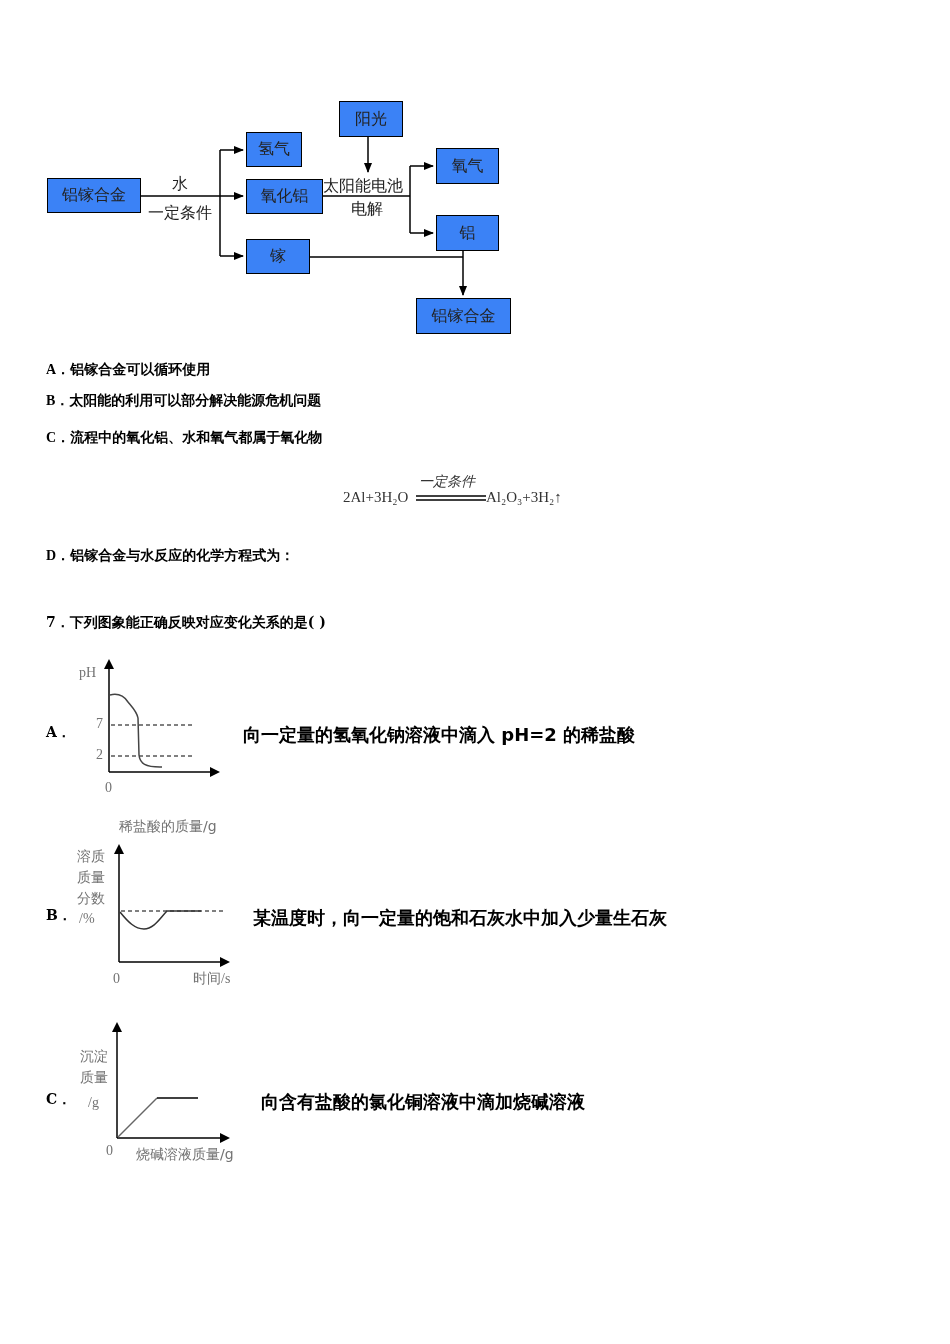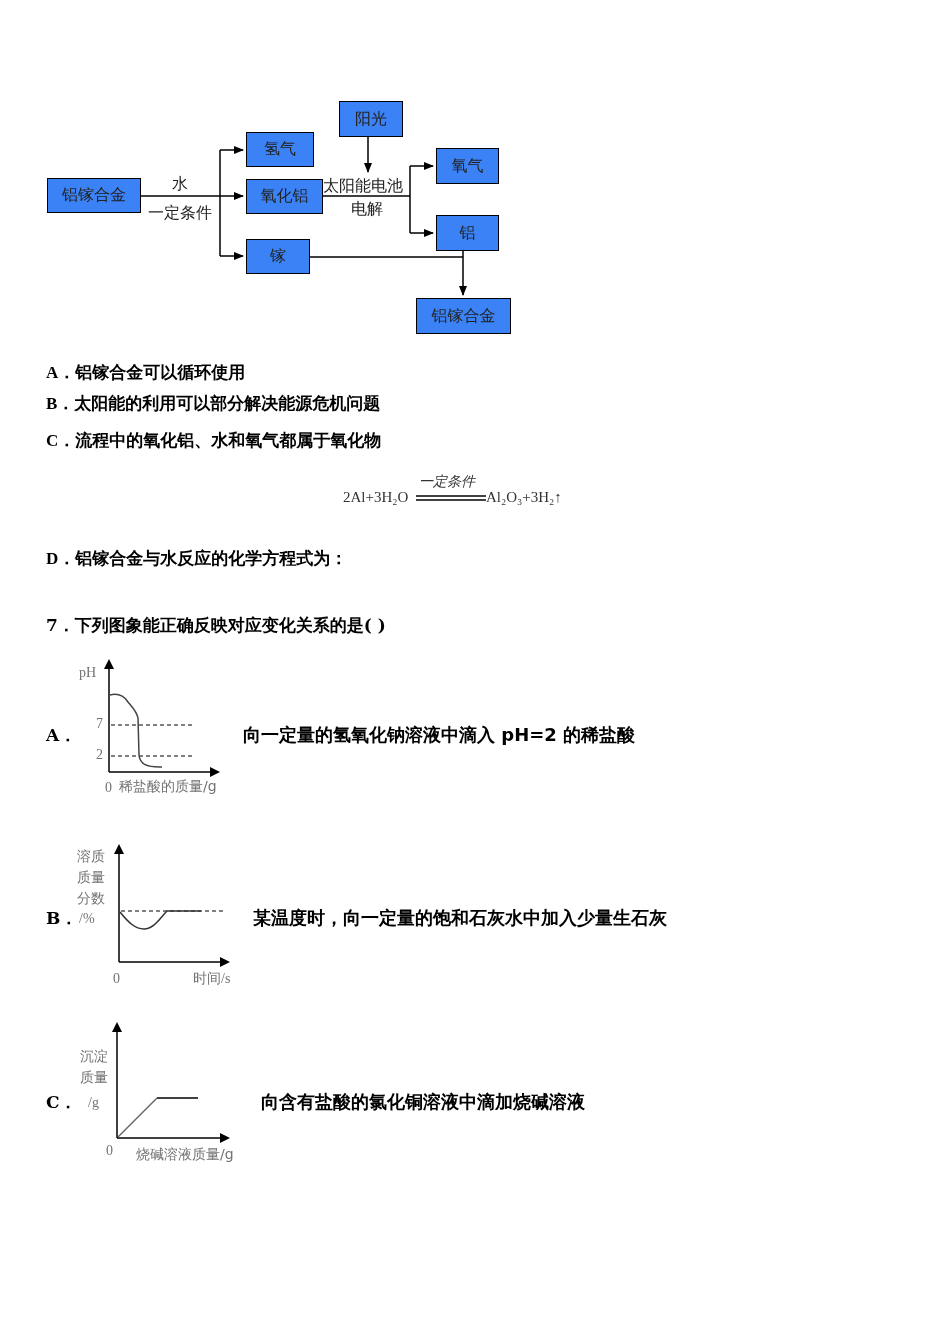--- a/index.html
+++ b/index.html
@@ -1,19 +1,19 @@
 <!DOCTYPE html>
 <html><head>
 <meta charset="utf-8">
 <style>
   html,body{margin:0;padding:0;background:#fff;}
   body{width:950px;height:1344px;position:relative;overflow:hidden;font-family:"DejaVu Sans","Liberation Sans",sans-serif;color:#000;}
   .box{position:absolute;border:1.5px solid #000;background:#3b82f6;display:flex;align-items:center;justify-content:center;font-size:16px;box-sizing:border-box;font-family:"DejaVu Sans",sans-serif;color:#222;}
   .lbl{position:absolute;font-size:16px;color:#222;white-space:nowrap;font-family:"DejaVu Sans",sans-serif;}
-  .opt{position:absolute;left:46px;font-size:17px;font-weight:bold;white-space:nowrap;font-family:"DejaVu Serif","Liberation Serif",serif;}
+  .opt{position:absolute;left:46px;font-size:14px;font-weight:bold;white-space:nowrap;font-family:"DejaVu Serif","Liberation Serif",serif;}
   .opt .k{font-family:"Liberation Serif","DejaVu Serif",serif;font-weight:bold;}
   .eq{position:absolute;font-family:"Liberation Serif","DejaVu Serif",serif;font-size:15px;color:#333;white-space:nowrap;}
   .graph-label{position:absolute;font-size:14px;color:#737373;white-space:nowrap;font-family:"DejaVu Sans",sans-serif;line-height:21px;}
   .serif{font-family:"Liberation Serif","DejaVu Serif",serif;}
   .desc{position:absolute;font-size:18px;font-weight:bold;white-space:nowrap;font-family:"DejaVu Sans",sans-serif;}
   svg{position:absolute;left:0;top:0;}
 </style>
 </head>
 <body>
 
@@ -39,21 +39,21 @@
     <line x1="410" y1="233" x2="433" y2="233" stroke="#000" stroke-width="1.5" marker-end="url(#arr)"></line>
 
     <line x1="310" y1="257" x2="463" y2="257" stroke="#000" stroke-width="1.5"></line>
     <line x1="463" y1="250" x2="463" y2="295" stroke="#000" stroke-width="1.5" marker-end="url(#arr)"></line>
   </svg>
 
   <div class="box" style="left:47px;top:178px;width:94px;height:35px;">铝镓合金</div>
   <div class="lbl" style="left:172px;top:174px;">水</div>
   <div class="lbl" style="left:148px;top:203px;">一定条件</div>
 
-  <div class="box" style="left:246px;top:132px;width:68px;height:35px;">氢气</div>
+  <div class="box" style="left:246px;top:132px;width:56px;height:35px;">氢气</div>
   <div class="box" style="left:246px;top:179px;width:77px;height:35px;">氧化铝</div>
   <div class="box" style="left:246px;top:239px;width:64px;height:35px;">镓</div>
 
   <div class="box" style="left:339px;top:101px;width:64px;height:36px;">阳光</div>
   <div class="lbl" style="left:323px;top:176px;">太阳能电池</div>
   <div class="lbl" style="left:351px;top:199px;font-family:Liberation Mono, monospace;">电解</div>
 
   <div class="box" style="left:436px;top:148px;width:63px;height:36px;">氧气</div>
   <div class="box" style="left:436px;top:215px;width:63px;height:36px;">铝</div>
 
@@ -97,21 +97,21 @@
     <line x1="109" y1="772" x2="109" y2="664" stroke="#000" stroke-width="1.5" marker-end="url(#ax)"></line>
     <line x1="109" y1="772" x2="215" y2="772" stroke="#000" stroke-width="1.5" marker-end="url(#ax)"></line>
     <line x1="111" y1="725" x2="193" y2="725" stroke="#000" stroke-width="1" stroke-dasharray="4,3"></line>
     <line x1="111" y1="756" x2="193" y2="756" stroke="#000" stroke-width="1" stroke-dasharray="4,3"></line>
     <path d="M110,695 C118,693 124,696 128,702 C133,708 137,712 138,718 L139,755 C140,764 146,767 160,767 L162,767" fill="none" stroke="#444" stroke-width="1.5"></path>
   </svg>
   <div class="graph-label serif" style="left:79px;top:662px;">pH</div>
   <div class="graph-label serif" style="left:96px;top:713px;">7</div>
   <div class="graph-label serif" style="left:96px;top:744px;">2</div>
   <div class="graph-label serif" style="left:105px;top:777px;">0</div>
-  <div class="graph-label" style="left:119px;top:776px;">稀盐酸的质量/g</div>
+  <div class="graph-label" style="left:119px;top:816px;">稀盐酸的质量/g</div>
   <div class="desc" style="left:243px;top:723px;">向一定量的氢氧化钠溶液中滴入 pH=2 的稀盐酸</div>
 </div>
 
 <div>
   <div class="opt" style="top:907px;">B．</div>
   <svg width="950" height="1000">
     <line x1="119" y1="962" x2="119" y2="849" stroke="#000" stroke-width="1.5" marker-end="url(#ax)"></line>
     <line x1="119" y1="962" x2="225" y2="962" stroke="#000" stroke-width="1.5" marker-end="url(#ax)"></line>
     <line x1="121" y1="911" x2="225" y2="911" stroke="#000" stroke-width="1" stroke-dasharray="4,3"></line>
     <path d="M120,912 C128,922 135,929 144,929 C154,929 160,918 167,911 L201,911" fill="none" stroke="#333" stroke-width="1.5"></path>

